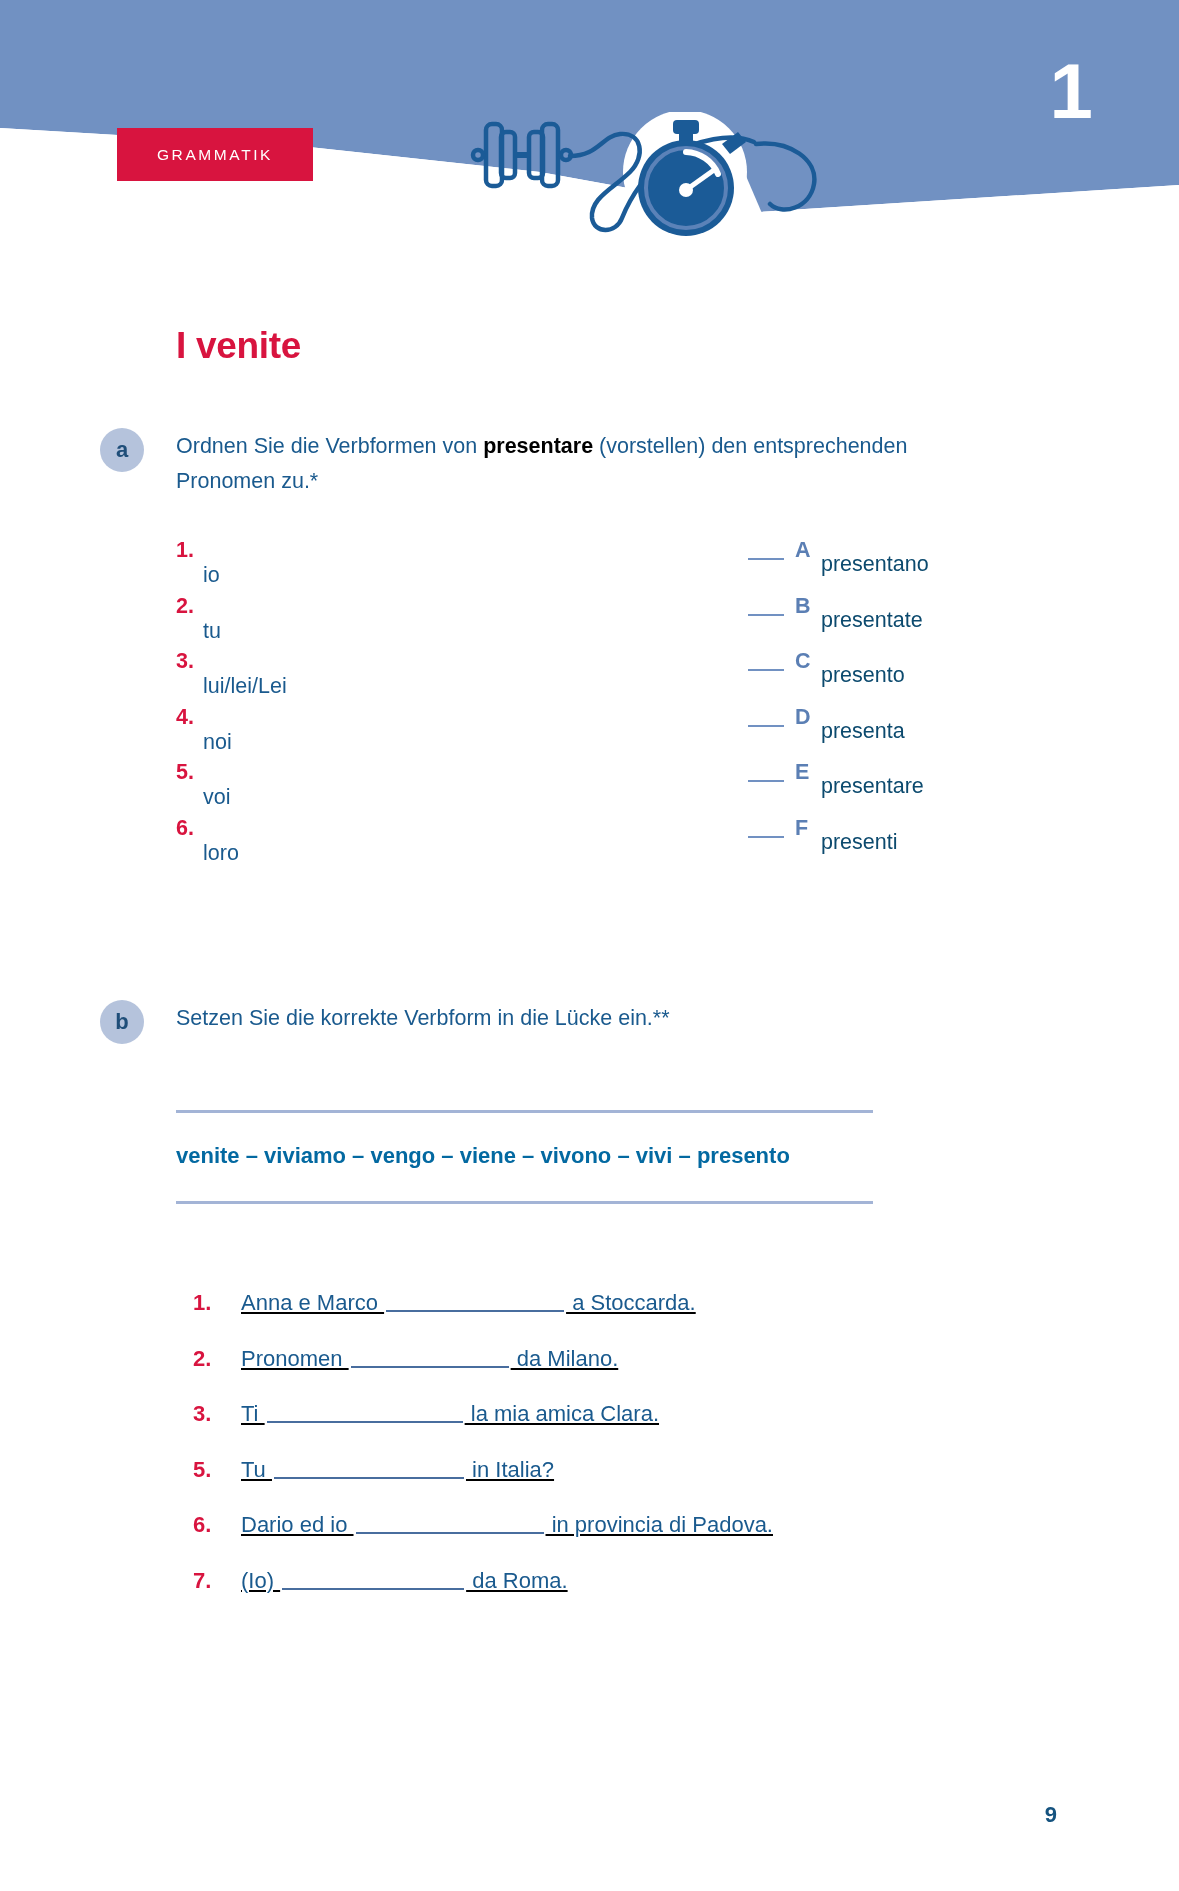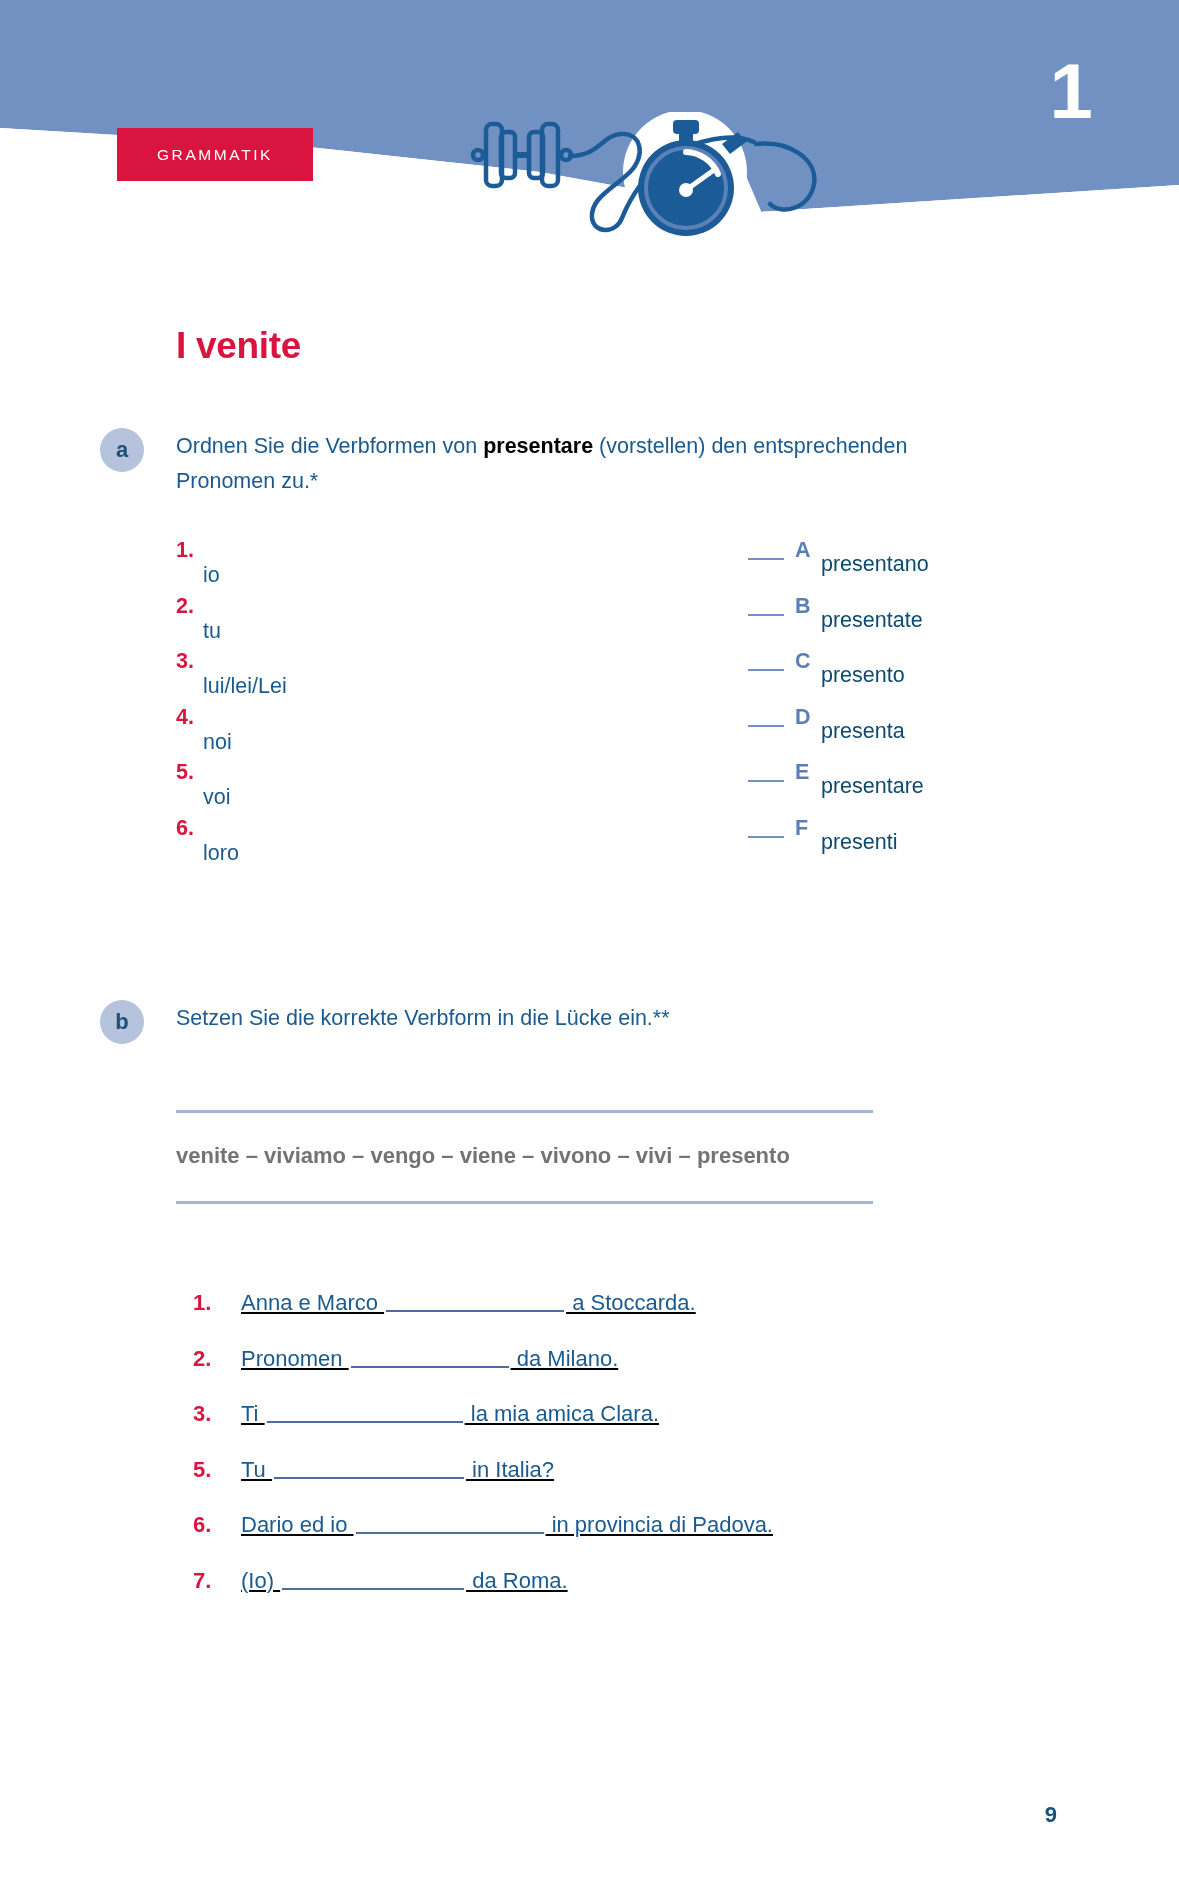--- a/index.html
+++ b/index.html
@@ -158,21 +158,21 @@
     border-top: 3px solid #a3b4d6;
     border-bottom: 3px solid #a3b4d6;
     height: 88px;
   }
   .wordbank span {
     position: absolute;
     left: 0;
     top: 30px;
     font-size: 22px;
     font-weight: bold;
-    color: #737373;
+    color: #0369a1;
     white-space: nowrap;
     text-align: center;
   }
 
   
   .gapfill {
     position: absolute;
     left: 193px;
     top: 1290px;
     width: 920px;

